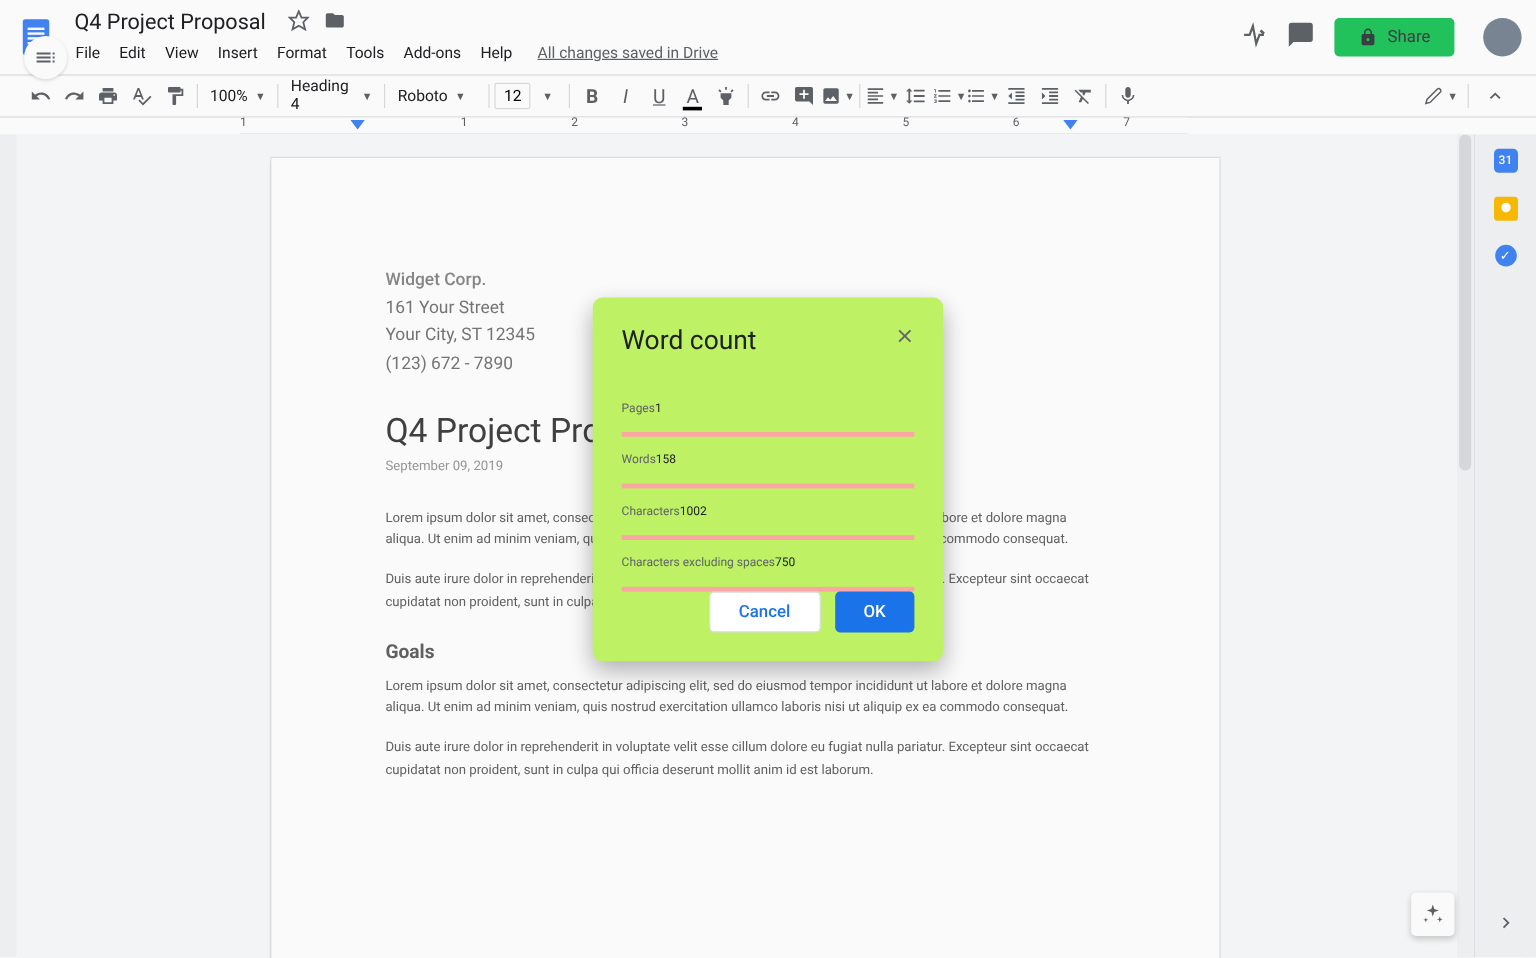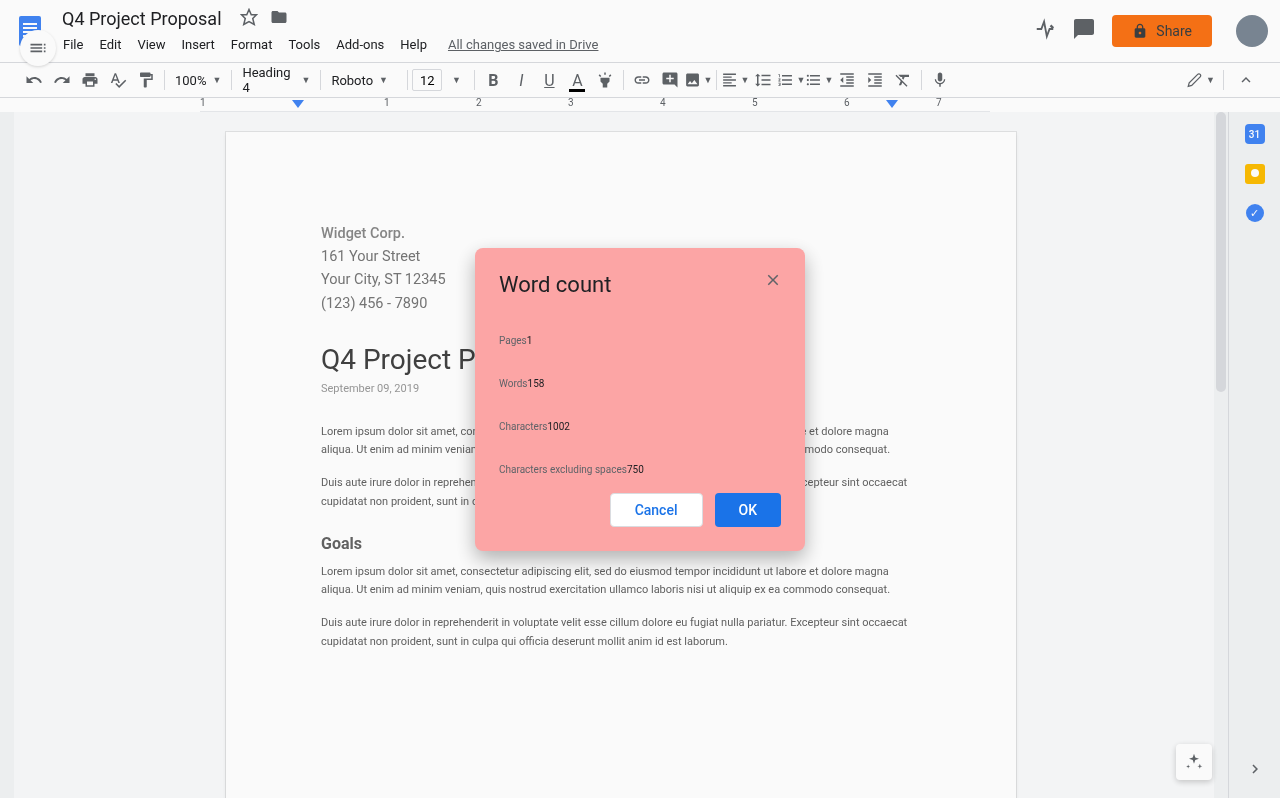--- a/index.html
+++ b/index.html
@@ -10,21 +10,21 @@
     .docs-logo svg { width: 100%; height: 100%; }
     .title-area { flex: 1; }
     .doc-title-row { display: flex; align-items: center; gap: 12px; margin-bottom: 2px; }
     .doc-title { font-size: 18px; color: #202124; padding: 2px 6px; }
     .star-icon, .folder-icon { color: #5f6368; cursor: pointer; }
     .menu-row { display: flex; gap: 2px; align-items: center; }
     .menu-item { font-size: 13px; color: #202124; padding: 4px 7px; cursor: pointer; border-radius: 4px; }
     .save-status { font-size: 13px; color: #5f6368; margin-left: 12px; text-decoration: underline; }
     .header-right { display: flex; align-items: center; gap: 16px; }
     .header-icon { color: #5f6368; cursor: pointer; }
-    .share-btn { background: #f97316; border-radius: 4px; padding: 8px 20px; display: flex; align-items: center; gap: 8px; font-size: 14px; color: #3c4043; cursor: pointer; }
+    .share-btn { background: #22c55e; border-radius: 4px; padding: 8px 20px; display: flex; align-items: center; gap: 8px; font-size: 14px; color: #3c4043; cursor: pointer; }
     .avatar { width: 32px; height: 32px; border-radius: 50%; background: #7b8794; margin-left: 8px; }
     
     .toolbar { height: 36px; border-top: 1px solid #dadce0; border-bottom: 1px solid #dadce0; display: flex; align-items: center; padding: 0 20px; gap: 0; }
     .toolbar-btn { width: 28px; height: 28px; display: flex; align-items: center; justify-content: center; cursor: pointer; border-radius: 4px; color: #5f6368; font-size: 16px; }
     .toolbar-sep { width: 1px; height: 20px; background: #dadce0; margin: 0 4px; }
     .toolbar-select { font-size: 13px; color: #202124; padding: 4px 6px; display: flex; align-items: center; gap: 6px; cursor: pointer; border-radius: 4px; }
     .dropdown-arrow { font-size: 9px; color: #5f6368; }
     .font-size-input { width: 30px; text-align: center; border: 1px solid #dadce0; border-radius: 2px; font-size: 13px; height: 22px; }
     .toolbar-right { margin-left: auto; display: flex; align-items: center; gap: 4px; }
     .text-color-btn { position: relative; }
@@ -56,21 +56,21 @@
     .side-icon.cal::after { content: '31'; position: absolute; color: #fff; font-size: 10px; font-weight: 500; top: 50%; left: 50%; transform: translate(-50%, -50%); }
     .side-icon.keep { background: #fbbc04; border-radius: 3px; position: relative; }
     .side-icon.keep::before { content: ''; position: absolute; top: 5px; left: 50%; transform: translateX(-50%); width: 8px; height: 8px; border-radius: 50%; background: #fff; }
     .side-icon.tasks { width: 18px; height: 18px; border-radius: 50%; background: #4285f4; position: relative; }
     .side-icon.tasks::after { content: '✓'; position: absolute; color: #fff; font-size: 11px; top: 50%; left: 50%; transform: translate(-50%, -50%); }
     .side-collapse { margin-top: auto; margin-bottom: 16px; color: #5f6368; cursor: pointer; }
     
     .explore-btn { position: absolute; right: 68px; bottom: 18px; width: 36px; height: 36px; background: #fff; box-shadow: 0 2px 6px rgba(0,0,0,0.2); border-radius: 4px; display: flex; align-items: center; justify-content: center; cursor: pointer; }
     
     .modal-overlay { position: absolute; inset: 0; background: rgba(0,0,0,0.02); display: flex; align-items: center; justify-content: center; z-index: 100; }
-    .modal { width: 330px; background: #fca5a5; border-radius: 8px; box-shadow: 0 8px 20px rgba(0,0,0,0.3); padding: 24px; position: relative; }
+    .modal { width: 292px; background: #bef264; border-radius: 8px; box-shadow: 0 8px 20px rgba(0,0,0,0.3); padding: 24px; position: relative; }
     .modal-title { font-size: 22px; color: #202124; margin-bottom: 24px; font-weight: 400; }
     .modal-close { position: absolute; top: 20px; right: 20px; width: 24px; height: 24px; cursor: pointer; color: #5f6368; display: flex; align-items: center; justify-content: center; }
     .modal-row { display: flex; justify-content: flex-start; padding: 14px 0; border-bottom: 4px solid #fca5a5; font-size: 10px; }
     .modal-row-label { color: #5f6368; }
     .modal-row-val { color: #202124; }
     .modal-checkbox-row { display: flex; align-items: center; gap: 14px; margin: 22px 0 30px; }
     .modal-checkbox { width: 18px; height: 18px; background: #1a73e8; border-radius: 2px; display: flex; align-items: center; justify-content: center; cursor: pointer; box-shadow: 0 0 0 10px rgba(26,115,232,0.12); }
     .modal-checkbox svg { color: #fff; }
     .modal-checkbox-label { font-size: 14px; color: #3c4043; }
     .modal-buttons { display: flex; justify-content: flex-end; gap: 12px; }
@@ -304,21 +304,21 @@
     <svg width="20" height="20" viewBox="0 0 24 24" fill="#5f6368">
         <path d="M3 9h14V7H3v2zm0 4h14v-2H3v2zm0 4h14v-2H3v2zm16 0h2v-2h-2v2zm0-10v2h2V7h-2zm0 6h2v-2h-2v2z"></path>
       </svg>
   </div>
 
   <div class="doc-canvas">
     <div class="page">
       <div class="doc-line sender">Widget Corp.</div>
       <div class="doc-line">161 Your Street</div>
       <div class="doc-line">Your City, ST 12345</div>
-      <div class="doc-line">(123) 456 - 7890</div>
+      <div class="doc-line">(123) 672 - 7890</div>
       <div class="doc-title-h1">Q4 Project Proposal</div>
       <div class="doc-date">September 09, 2019</div>
       <div class="doc-p">Lorem ipsum dolor sit amet, consectetur adipiscing elit, sed do eiusmod tempor incididunt ut labore et dolore magna aliqua. Ut enim ad minim veniam, quis nostrud exercitation ullamco laboris nisi ut aliquip ex ea commodo consequat.</div>
       <div class="doc-p">Duis aute irure dolor in reprehenderit in voluptate velit esse cillum dolore eu fugiat nulla pariatur. Excepteur sint occaecat cupidatat non proident, sunt in culpa qui officia deserunt mollit anim id est laborum.</div>
       <div class="doc-h2">Goals</div>
       <div class="doc-p">Lorem ipsum dolor sit amet, consectetur adipiscing elit, sed do eiusmod tempor incididunt ut labore et dolore magna aliqua. Ut enim ad minim veniam, quis nostrud exercitation ullamco laboris nisi ut aliquip ex ea commodo consequat.</div>
       <div class="doc-p">Duis aute irure dolor in reprehenderit in voluptate velit esse cillum dolore eu fugiat nulla pariatur. Excepteur sint occaecat cupidatat non proident, sunt in culpa qui officia deserunt mollit anim id est laborum.</div>
     </div>
   </div>
 

